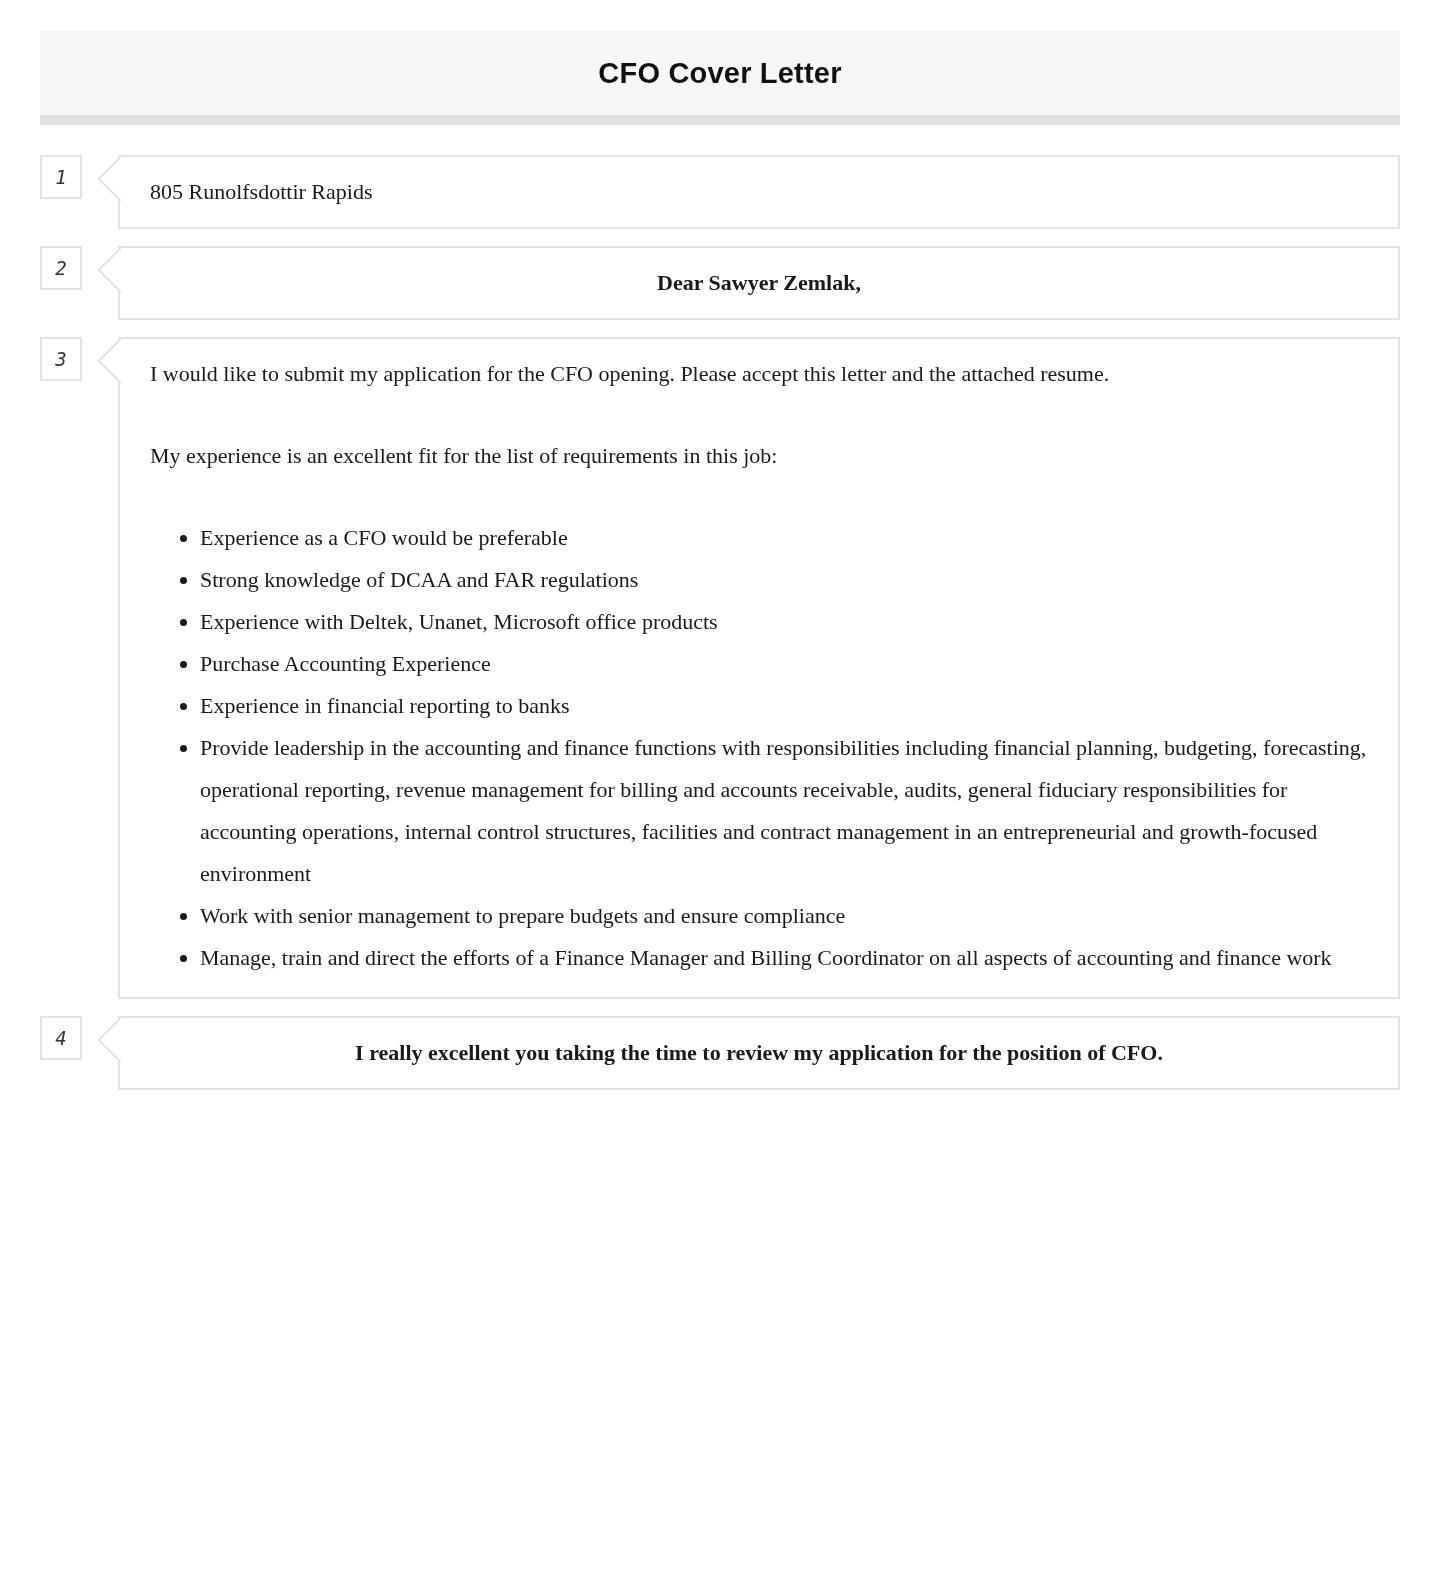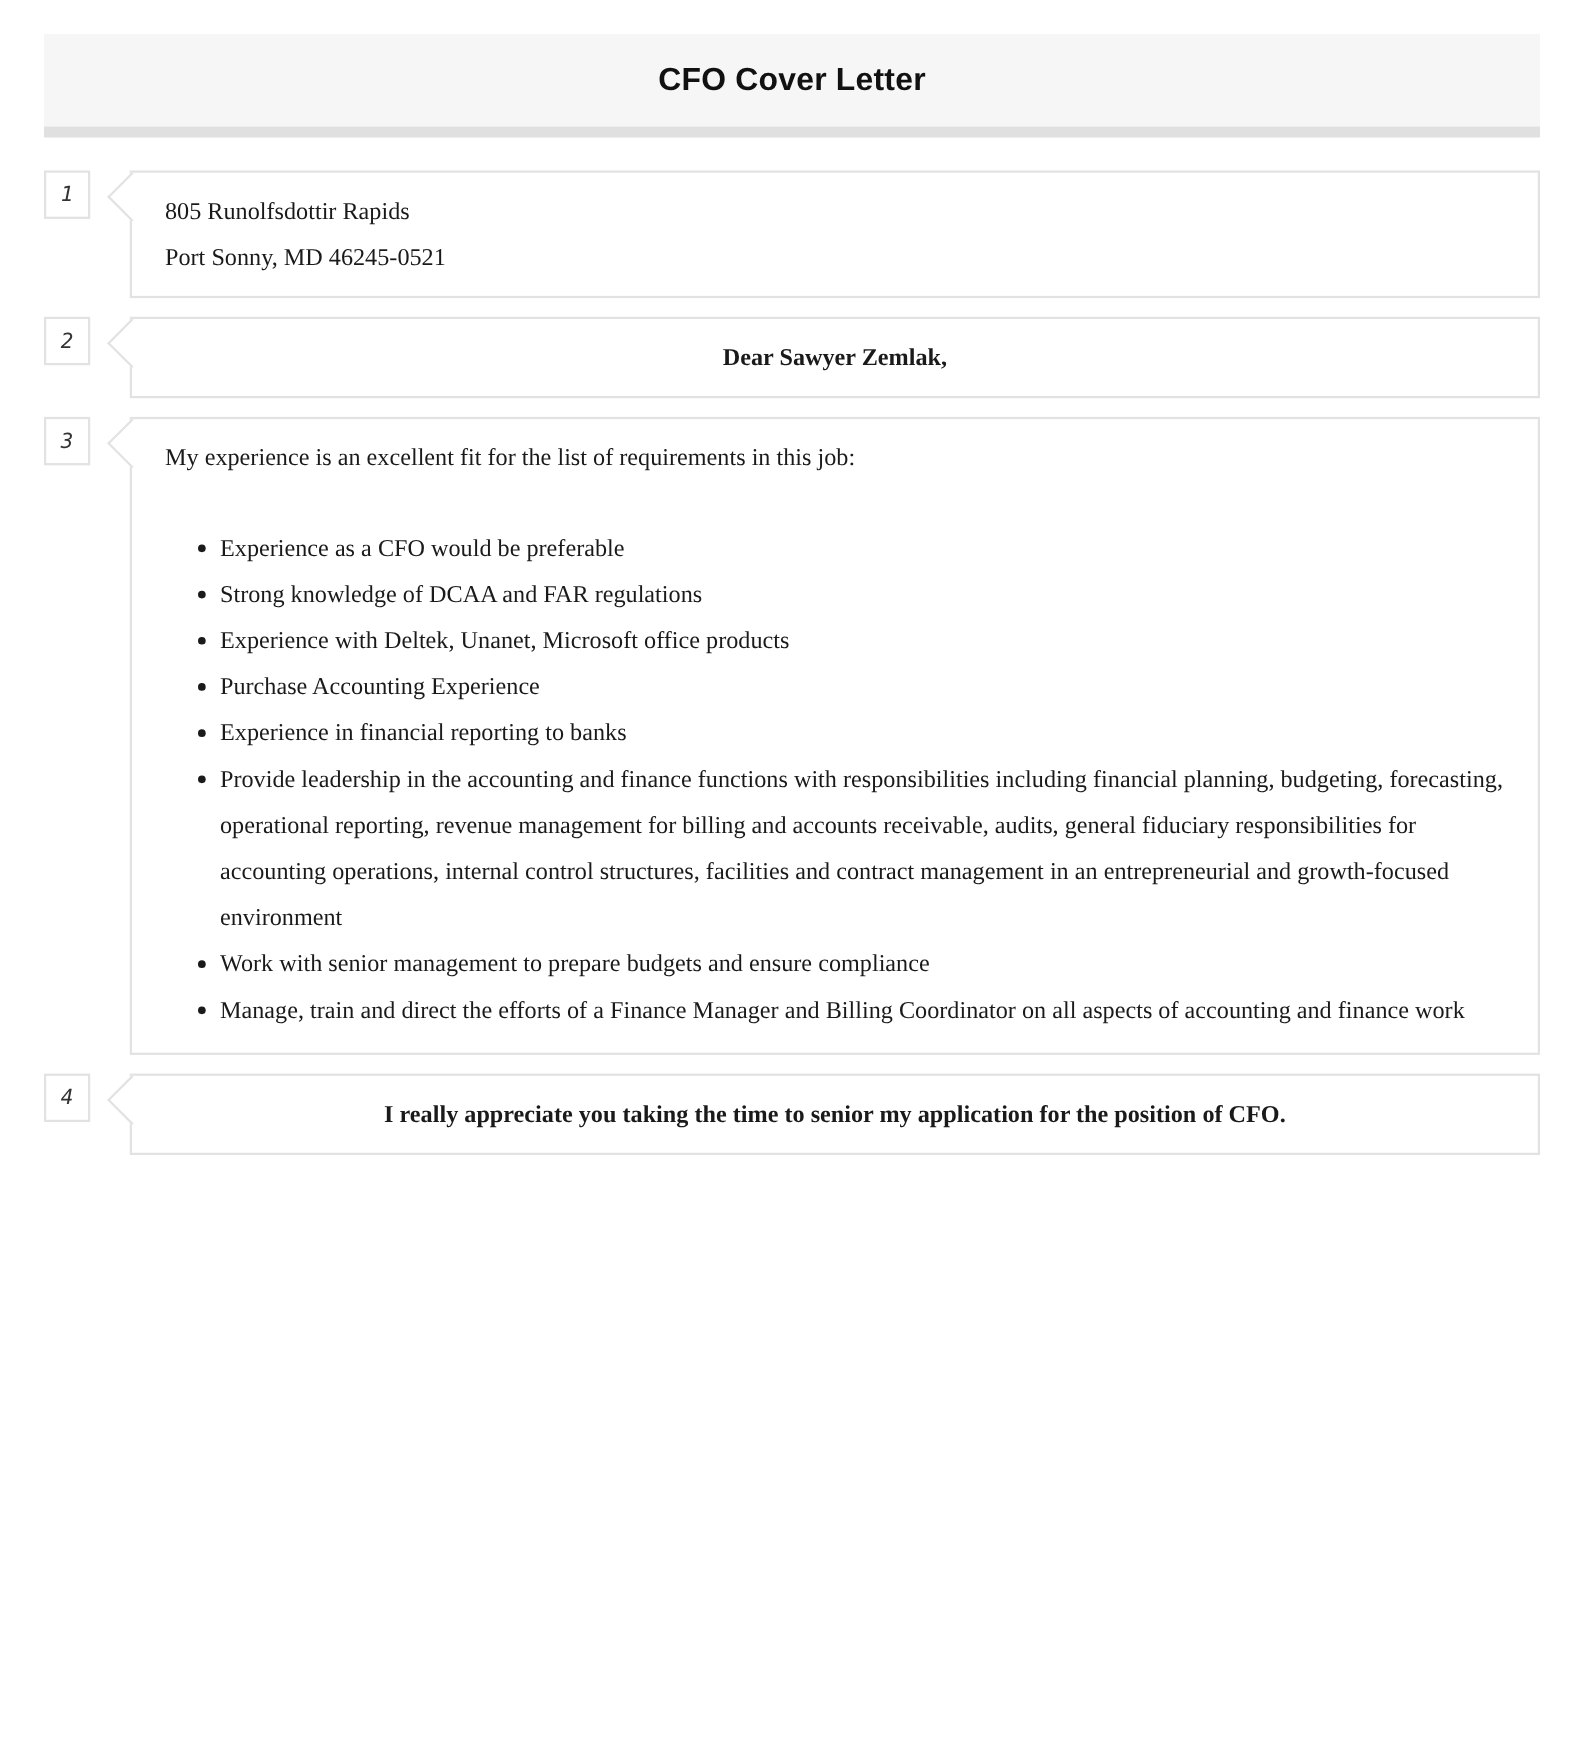--- a/index.html
+++ b/index.html
@@ -97,57 +97,57 @@
     <div class="doc-header-strip"></div>
   </header>
 
   <section class="field-row">
     <div class="num-badge">
       <span>1</span>
     </div>
     <div class="field-box">
       <div class="notch"></div>
       <p class="address-line">805 Runolfsdottir Rapids</p>
-      <p class="address-line">Port Sonny, MD 46245-0521</p>
     </div>
   </section>
 
   <section class="field-row">
     <div class="num-badge">
       <span>2</span>
     </div>
     <div class="field-box">
       <div class="notch"></div>
       <p class="salutation">Dear Sawyer Zemlak,</p>
     </div>
   </section>
 
   <section class="field-row">
     <div class="num-badge">
       <span>3</span>
     </div>
     <div class="field-box">
       <div class="notch"></div>
+      <p>I would like to submit my application for the CFO opening. Please accept this letter and the attached resume.</p>
       <p>My experience is an excellent fit for the list of requirements in this job:</p>
       <ul class="requirements">
         <li>Experience as a CFO would be preferable</li>
         <li>Strong knowledge of DCAA and FAR regulations</li>
         <li>Experience with Deltek, Unanet, Microsoft office products</li>
         <li>Purchase Accounting Experience</li>
         <li>Experience in financial reporting to banks</li>
         <li>Provide leadership in the accounting and finance functions with responsibilities including financial planning, budgeting, forecasting, operational reporting, revenue management for billing and accounts receivable, audits, general fiduciary responsibilities for accounting operations, internal control structures, facilities and contract management in an entrepreneurial and growth-focused environment</li>
         <li>Work with senior management to prepare budgets and ensure compliance</li>
         <li>Manage, train and direct the efforts of a Finance Manager and Billing Coordinator on all aspects of accounting and finance work</li>
       </ul>
     </div>
   </section>
 
   <section class="field-row">
     <div class="num-badge">
       <span>4</span>
     </div>
     <div class="field-box">
       <div class="notch"></div>
-      <p class="closing">I really appreciate you taking the time to senior my application for the position of CFO.</p>
+      <p class="closing">I really excellent you taking the time to review my application for the position of CFO.</p>
     </div>
   </section>
 
 </div>
 
 </body></html>

